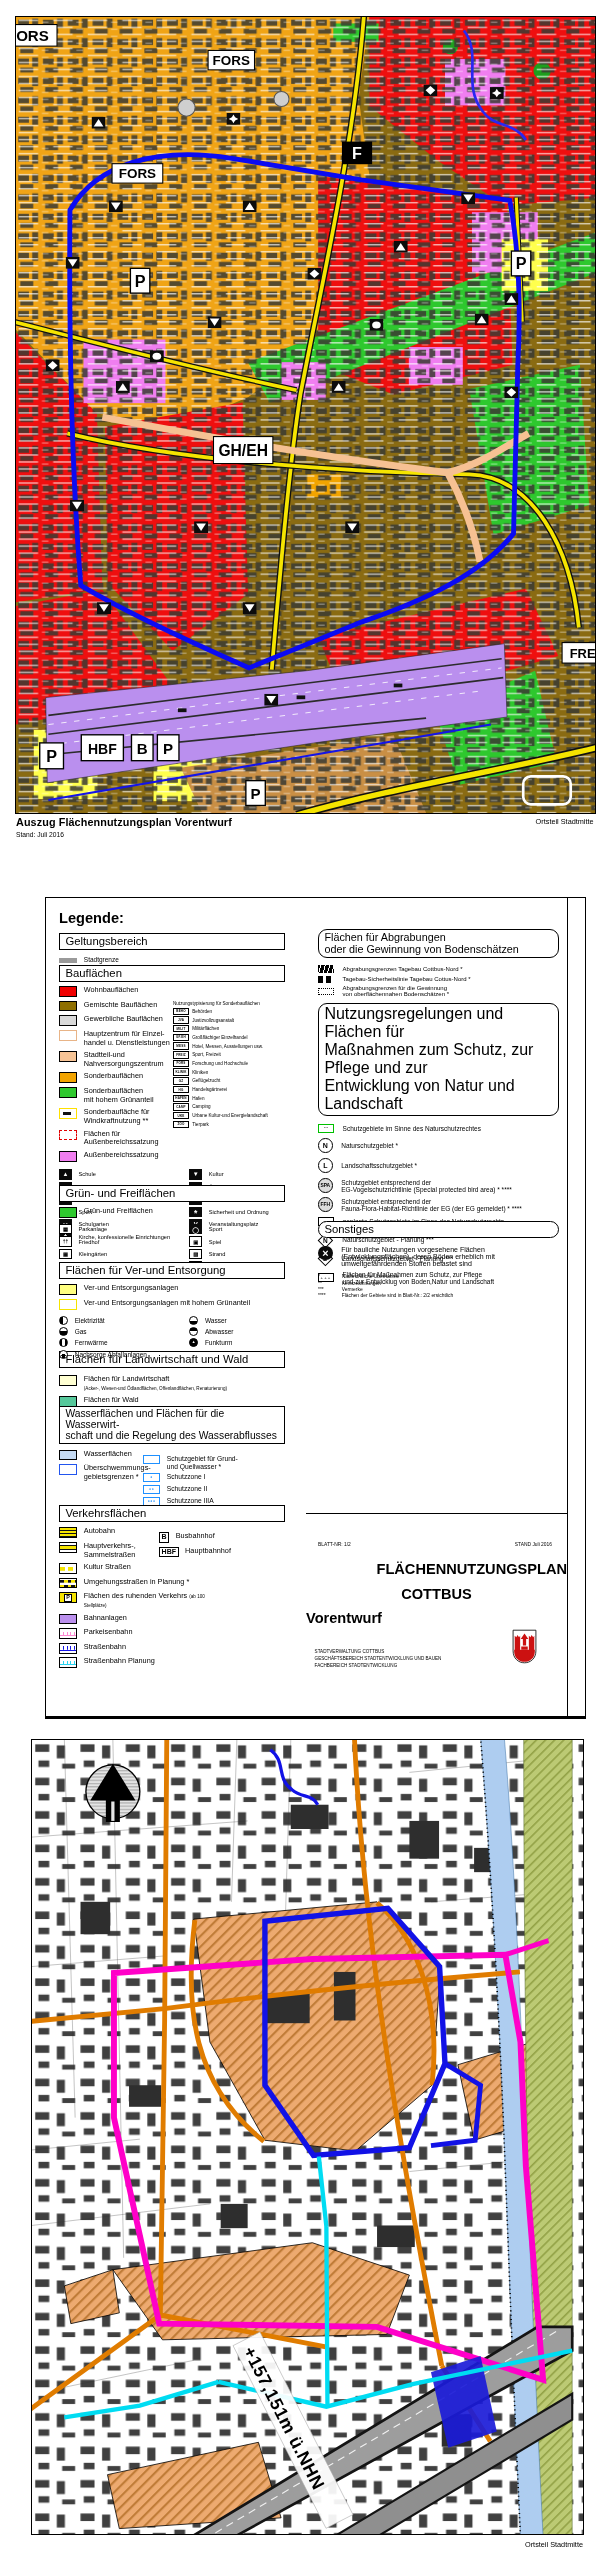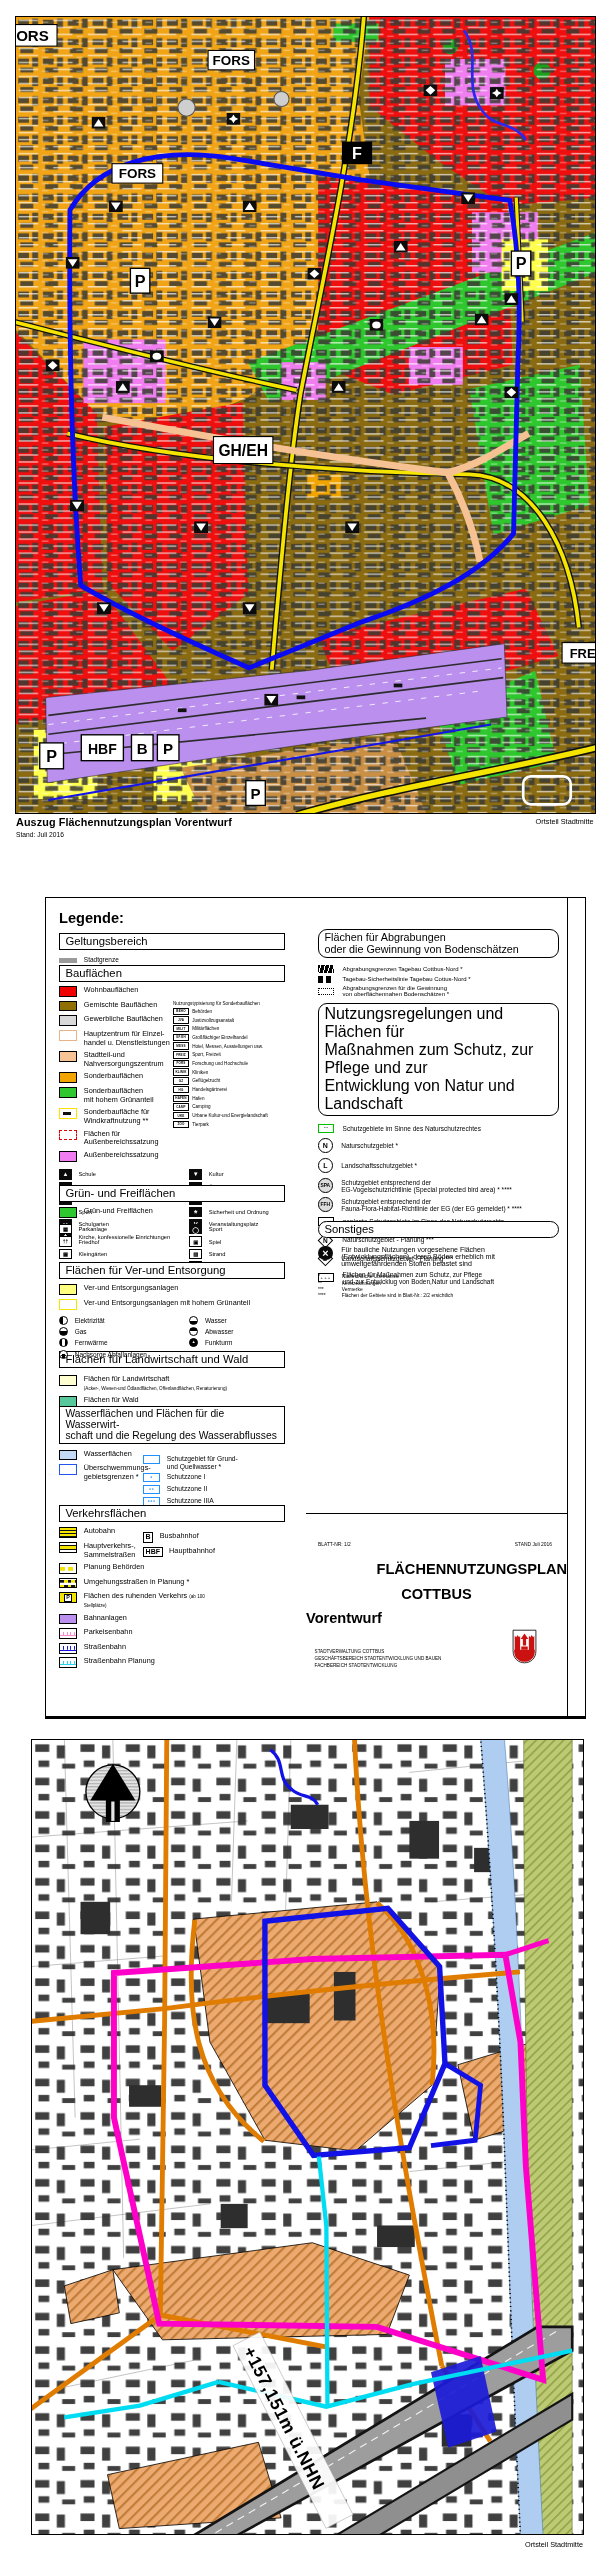--- a/index.html
+++ b/index.html
@@ -625,21 +625,21 @@
               <span class="sw sw-auto"></span>
               <span>Autobahn</span>
             </div>
           <div class="lrow">
               <span class="sw sw-haupt"></span>
               <span class="ml">Hauptverkehrs-,
 Sammelstraßen</span>
             </div>
           <div class="lrow">
               <span class="sw sw-planstr"></span>
-              <span>Planung Behörden</span>
+              <span>Kultur Straßen</span>
             </div>
           <div class="lrow">
               <span class="sw sw-umge"></span>
               <span>Umgehungsstraßen in Planung *</span>
             </div>
           <div class="lrow">
               <span class="sw sw-ruhe">
                 <span class="ptag">P</span>
               </span>
             <span><span>Flächen des ruhenden Verkehrs</span>
@@ -655,21 +655,21 @@
             </div>
           <div class="lrow">
               <span class="sw railsw sw-strab"></span>
               <span>Straßenbahn</span>
             </div>
           <div class="lrow">
               <span class="sw railsw sw-strabp"></span>
               <span>Straßenbahn Planung</span>
             </div>
         </div>
-        <div style="position:absolute;left:84px;top:1.1px;width:108px">
+        <div style="position:absolute;left:100px;top:1.1px;width:108px">
           <div class="lrow">
               <span class="vtag">B</span>
               <span>Busbahnhof</span>
             </div>
           <div class="lrow">
               <span class="vtag">HBF</span>
               <span>Hauptbahnhof</span>
             </div>
         </div>
       </div>

